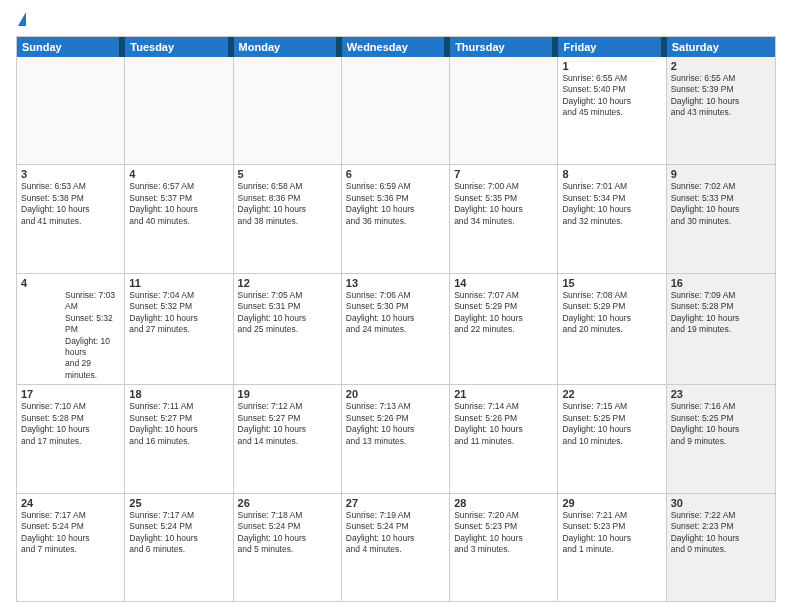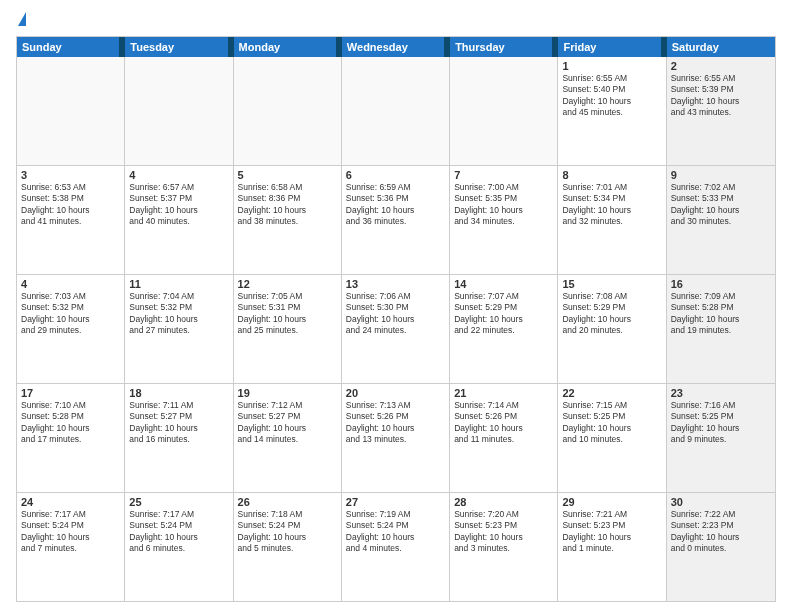--- a/index.html
+++ b/index.html
@@ -210,21 +210,21 @@
             <span class="day-num">9</span>
             <div class="day-info" style="white-space: pre-line;">Sunrise: 7:02 AM
 Sunset: 5:33 PM
 Daylight: 10 hours
 and 30 minutes.</div>
           </div>
         </div>
         <div class="cal-row">
           <div class="cal-cell">
             <span class="day-num">4</span>
-            <div class="day-info" style="white-space: pre-line;">Sunrise: 7:03 AM
+            <div class="day-info" style="white-space: pre-line; margin-left: 44px;">Sunrise: 7:03 AM
 Sunset: 5:32 PM
 Daylight: 10 hours
 and 29 minutes.</div>
           </div>
           <div class="cal-cell">
             <span class="day-num">11</span>
             <div class="day-info" style="white-space: pre-line;">Sunrise: 7:04 AM
 Sunset: 5:32 PM
 Daylight: 10 hours
 and 27 minutes.</div>

